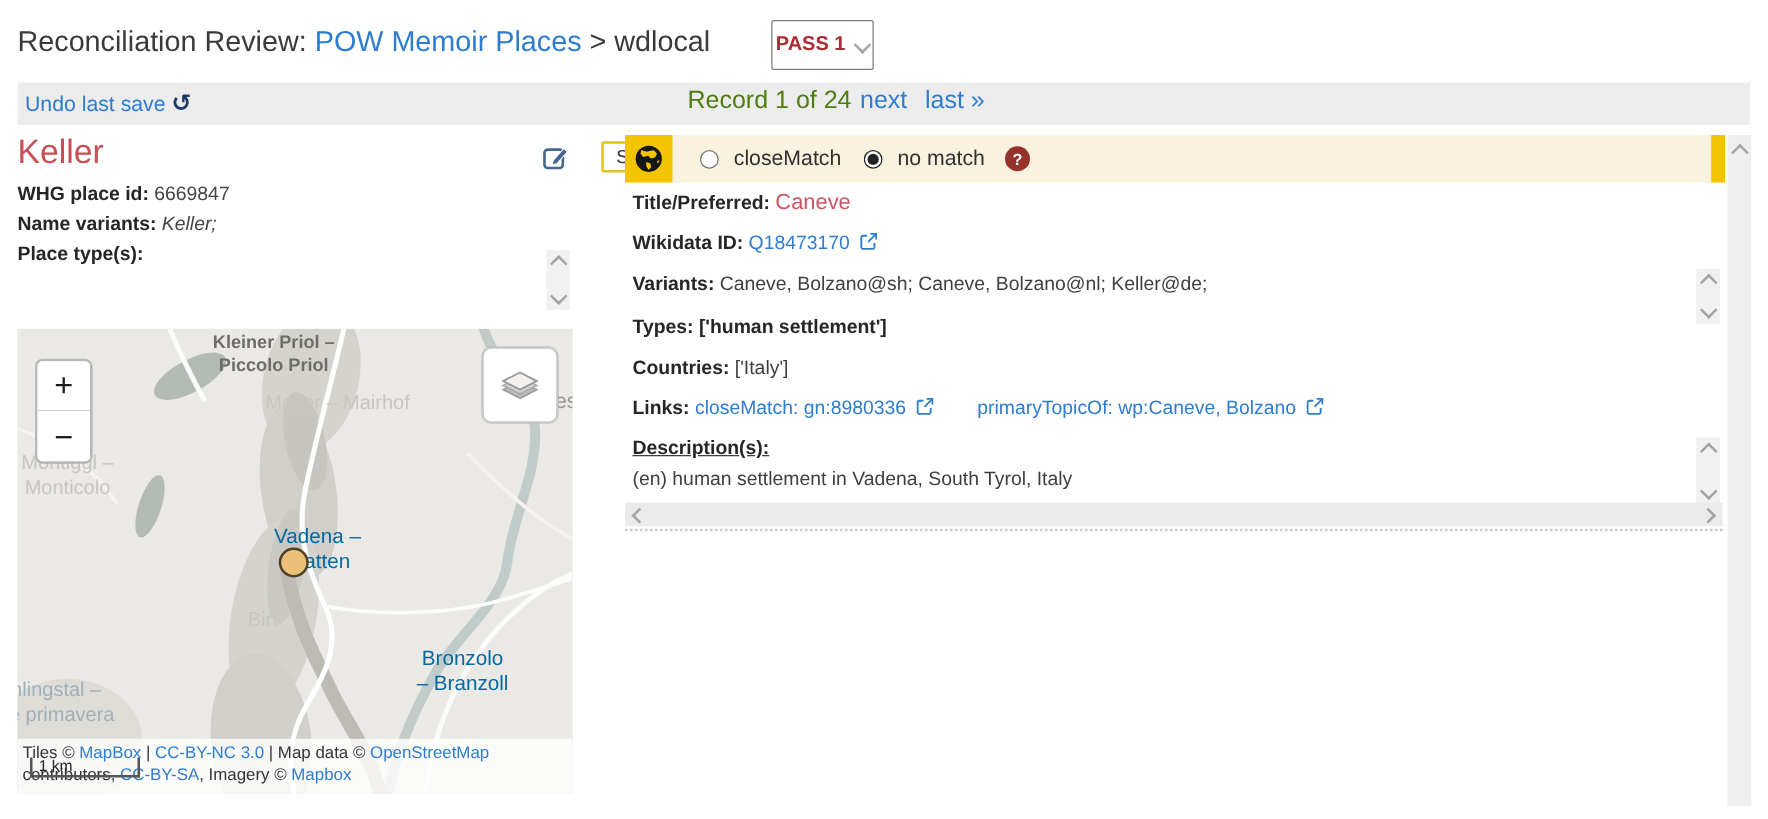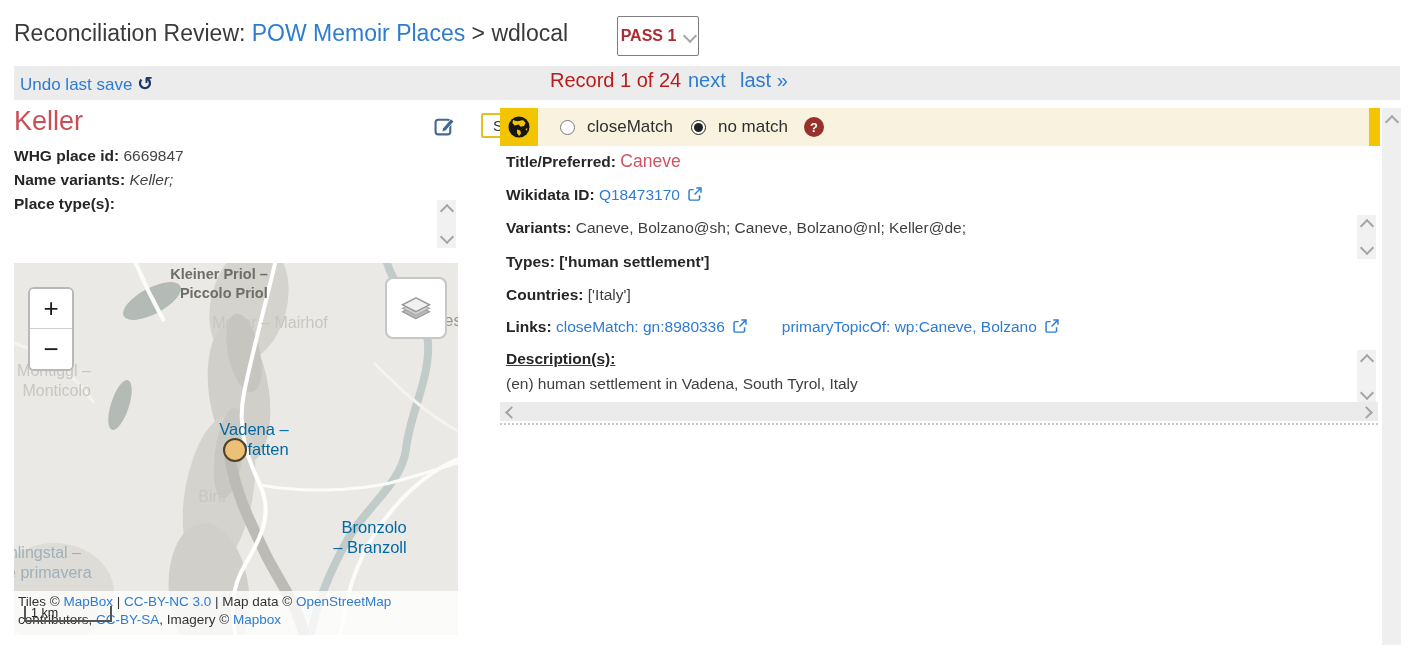--- a/index.html
+++ b/index.html
@@ -19,39 +19,39 @@
       border-radius:2px;background:#fff;display:flex;align-items:center;justify-content:center;gap:9px;cursor:pointer;}
   #pass-select .pass-text{color:#ad2c34;font-weight:bold;font-size:16px;}
   #task-id{position:absolute;right:12px;top:27px;font-style:italic;font-size:15.5px;color:#3a3a3a;}
 
   
   #toolbar{position:absolute;left:14px;top:66px;width:1386px;height:34px;background:#ececec;}
   #undo-link{position:absolute;left:6px;top:6px;font-size:17px;}
   #undo-link .uicon{color:#1d3a66;font-weight:bold;font-size:19px;font-family:"DejaVu Sans",sans-serif;}
   #save-button{position:absolute;left:467px;top:4px;background:#fff;border:2px solid #e2c21d;border-radius:2px;
       font-size:15px;color:#333;padding:2px 10px;cursor:pointer;font-family:"Liberation Sans",sans-serif;margin-top:43px;}
-  #record-label{position:absolute;left:536px;top:3px;font-size:20px;color:#b91c1c;}
+  #record-label{position:absolute;left:536px;top:3px;font-size:20px;color:#4d7c0f;}
   #next-link{position:absolute;left:674px;top:3px;font-size:20px;}
   #last-link{position:absolute;left:726px;top:3px;font-size:20px;}
 
   
   #place-title{position:absolute;left:14px;top:106px;font-size:27px;color:#c94f57;}
   #edit-button{position:absolute;left:434px;top:116px;cursor:pointer;background:none;border:none;padding:0;}
   #place-fields{position:absolute;left:14px;top:144px;width:410px;font-size:15.5px;line-height:24px;}
   .fld .lbl{font-weight:bold;color:#262626;}
   .fld .val{color:#454545;}
   .fld .val.it{font-style:italic;}
 
   
   .mini-scroll{position:absolute;width:19px;background:#f1f1f1;display:flex;flex-direction:column;
       justify-content:space-between;align-items:center;padding:6px 0;box-sizing:border-box;}
 
   
   #map{position:absolute;left:14px;top:263px;width:444px;height:372px;background:#eae9e5;overflow:hidden;cursor:grab;}
-  .maplabel{position:absolute;white-space:pre-line;text-align:right;transform:translateX(-50%);line-height:20px;}
+  .maplabel{position:absolute;white-space:pre-line;text-align:center;transform:translateX(-50%);line-height:20px;}
   .ml-dark{color:#6e6d68;font-weight:bold;font-size:14.5px;line-height:19px;}
   .ml-light{color:#c8c6c1;font-size:16px;}
   .ml-mid{color:#0369a1;font-size:16.5px;margin-top:16px;}
   .ml-water{color:#a0b0ba;font-size:16px;text-align:left;transform:none;}
   .ml-frag{color:#98968f;font-size:17px;transform:none;}
   #zoom-control{position:absolute;left:14px;top:24px;width:42px;border:2px solid rgba(0,0,0,0.28);
       border-radius:6px;overflow:hidden;background:#fff;}
   .zoom-btn{width:42px;height:40px;background:#fff;border:none;font-size:26px;color:#1c1c1c;cursor:pointer;
       display:flex;align-items:center;justify-content:center;font-family:"Liberation Sans",sans-serif;}
   #zoom-in{border-bottom:1px solid #d0d0d0;}

